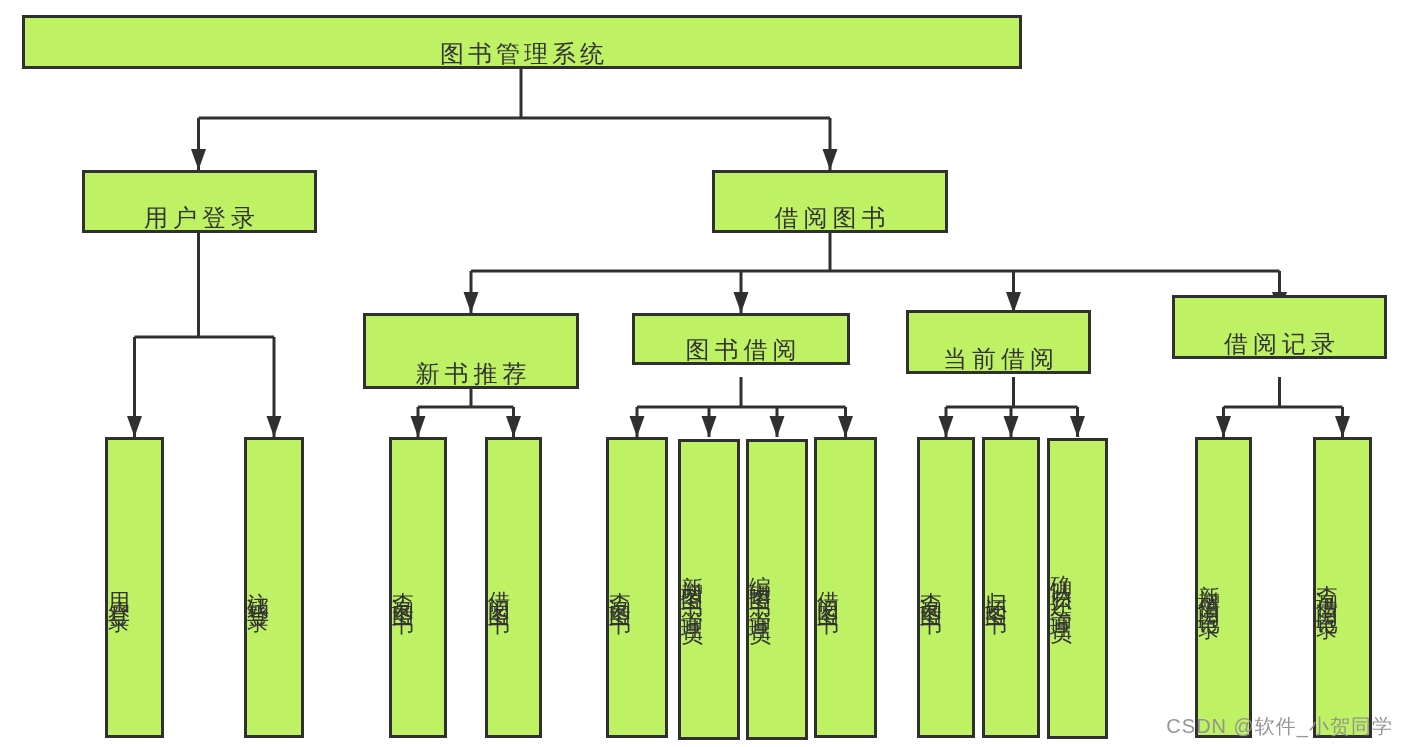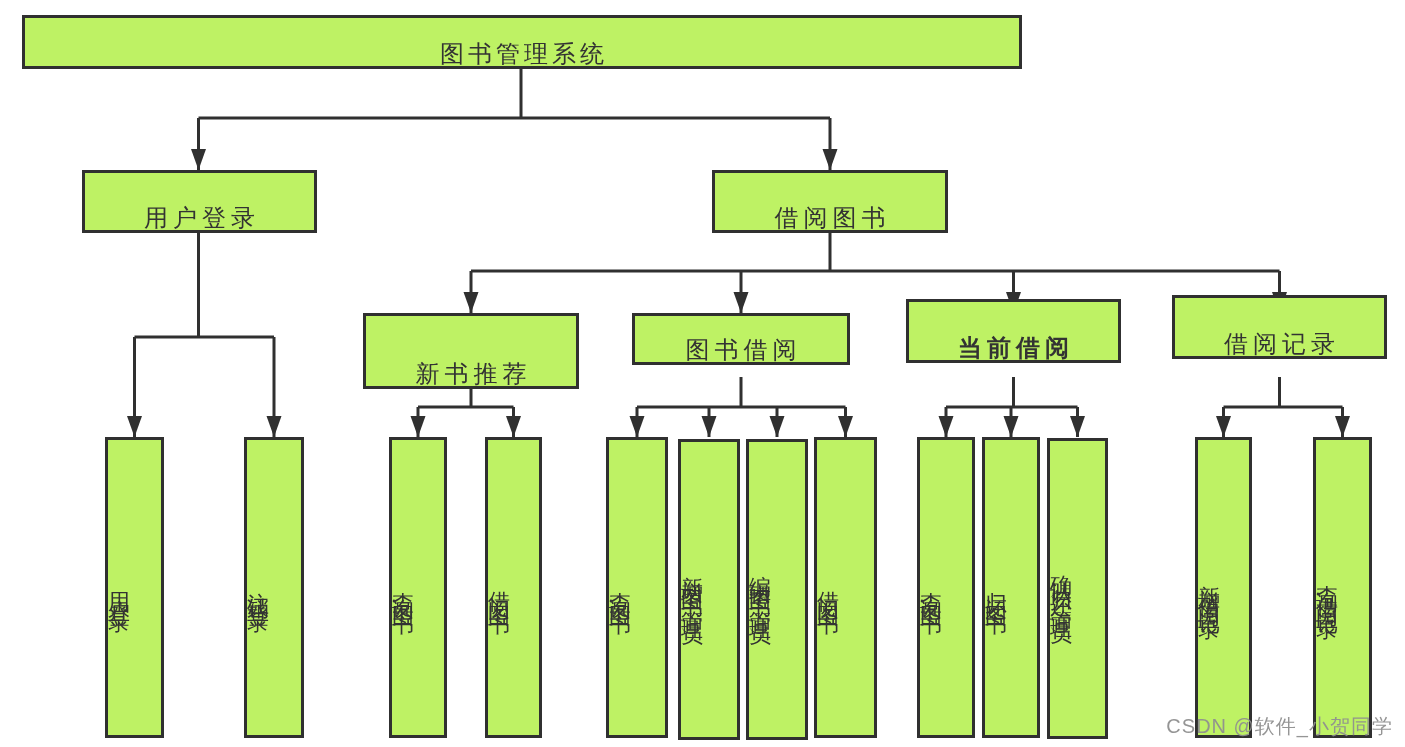--- a/index.html
+++ b/index.html
@@ -120,21 +120,21 @@
   <div class="node h-node" style="left:712px; top:170px; width:236px; height:63px;">
     <span class="node-label">借阅图书</span>
   </div>
 
   <div class="node h-node" style="left:363px; top:313px; width:216px; height:76px;">
     <span class="node-label">新书推荐</span>
   </div>
   <div class="node h-node" style="left:632px; top:313px; width:218px; height:52px;">
     <span class="node-label">图书借阅</span>
   </div>
-  <div class="node h-node" style="left:906px; top:299px; width:215px; height:64px;font-weight:bold;">
+  <div class="node h-node" style="left:906px; top:310px; width:185px; height:64px;">
     <span class="node-label">当前借阅</span>
   </div>
   <div class="node h-node" style="left:1172px; top:295px; width:215px; height:64px;">
     <span class="node-label">借阅记录</span>
   </div>
 
   <div class="node v-node" style="left:105px; top:437px; width:59px; height:301px;">
     <span class="node-label">用户登录</span>
   </div>
   <div class="node v-node" style="left:244px; top:437px; width:60px; height:301px;">

